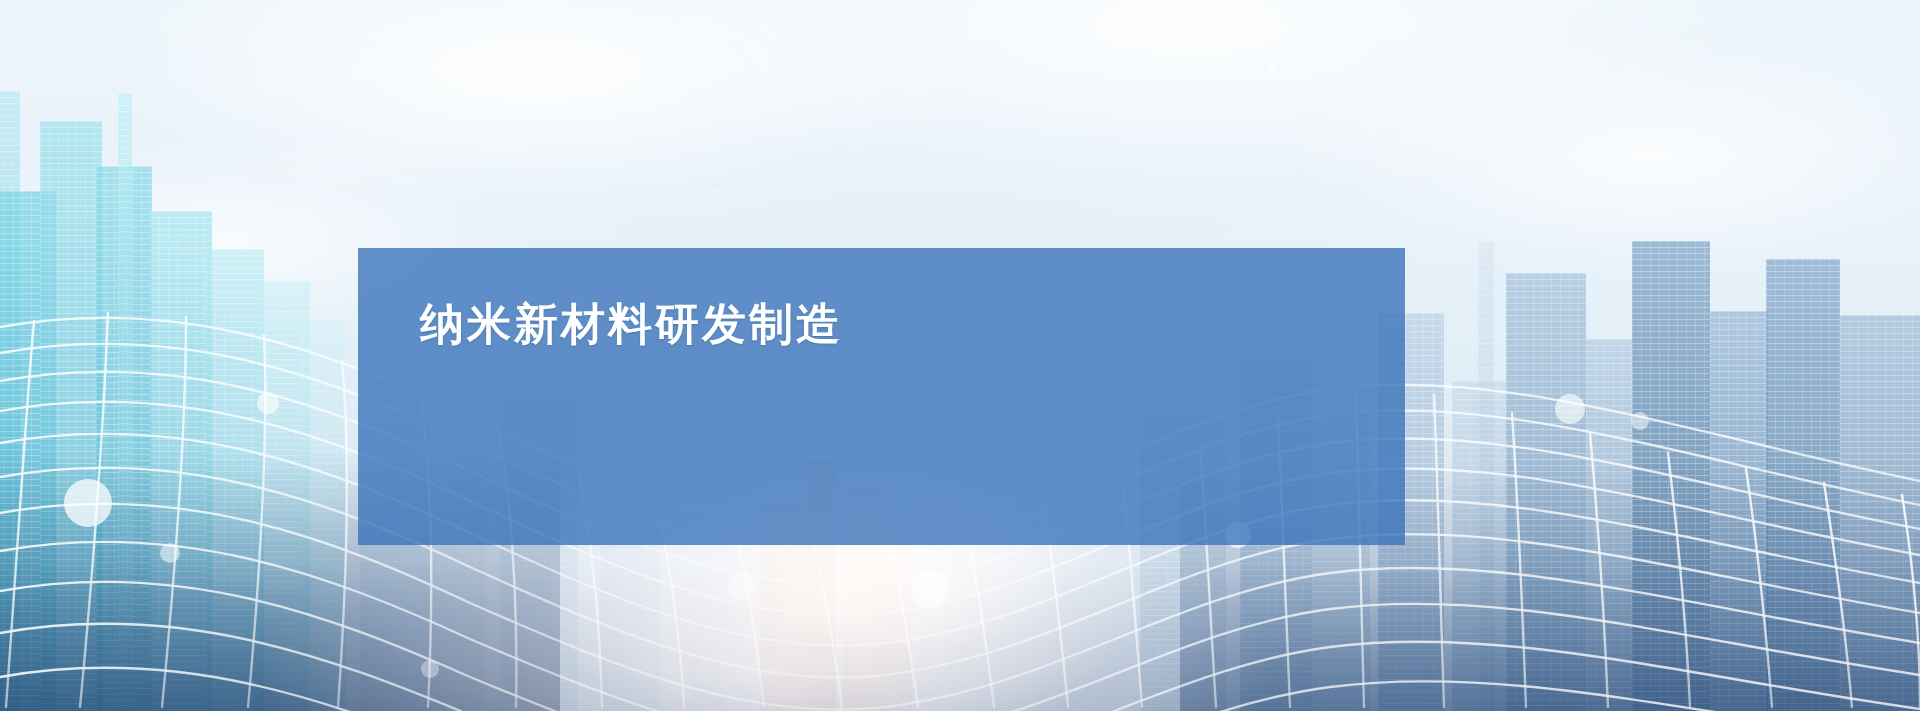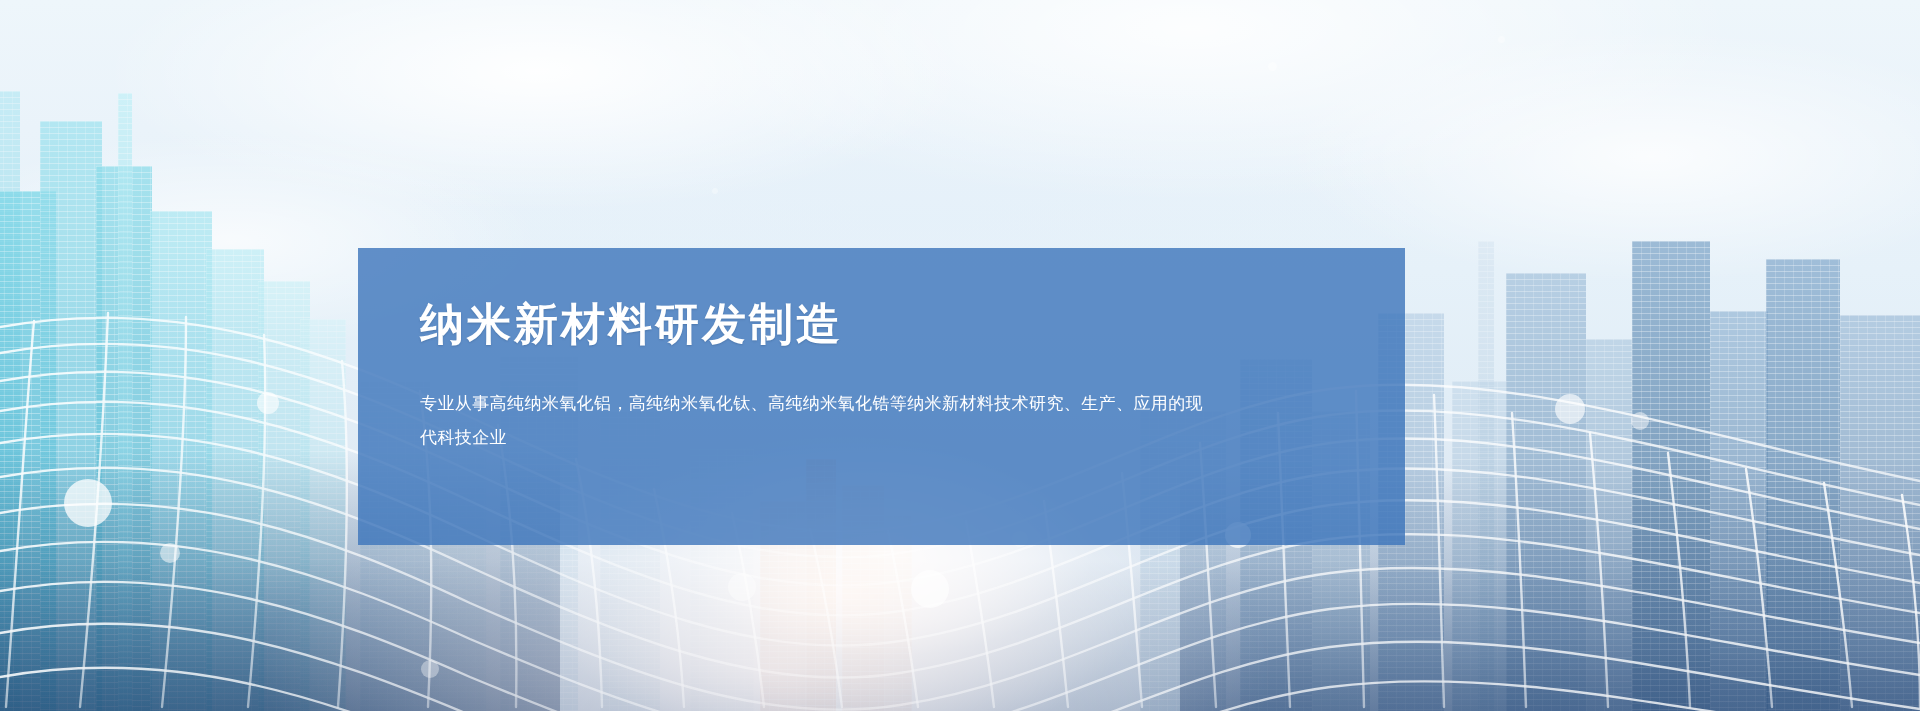--- a/index.html
+++ b/index.html
@@ -313,17 +313,16 @@
     </svg>
   </div>
 
   <div class="bokeh" style="left:1268px;top:62px;width:9px;height:9px;opacity:.55;"></div>
   <div class="bokeh" style="left:1498px;top:36px;width:7px;height:7px;opacity:.45;"></div>
   <div class="bokeh" style="left:712px;top:188px;width:6px;height:6px;opacity:.40;"></div>
 
   <div class="panel">
     <div class="panel-inner">
       <h1 class="headline">纳米新材料研发制造</h1>
-      <p class="subcopy">专业从事高纯纳米氧化铝，高纯纳米氧化钛、高纯纳米氧化锆等纳米新材料技术研究、生产、应用的现代科技企业</p>
     </div>
   </div>
 
 </div>
 
 </body></html>

